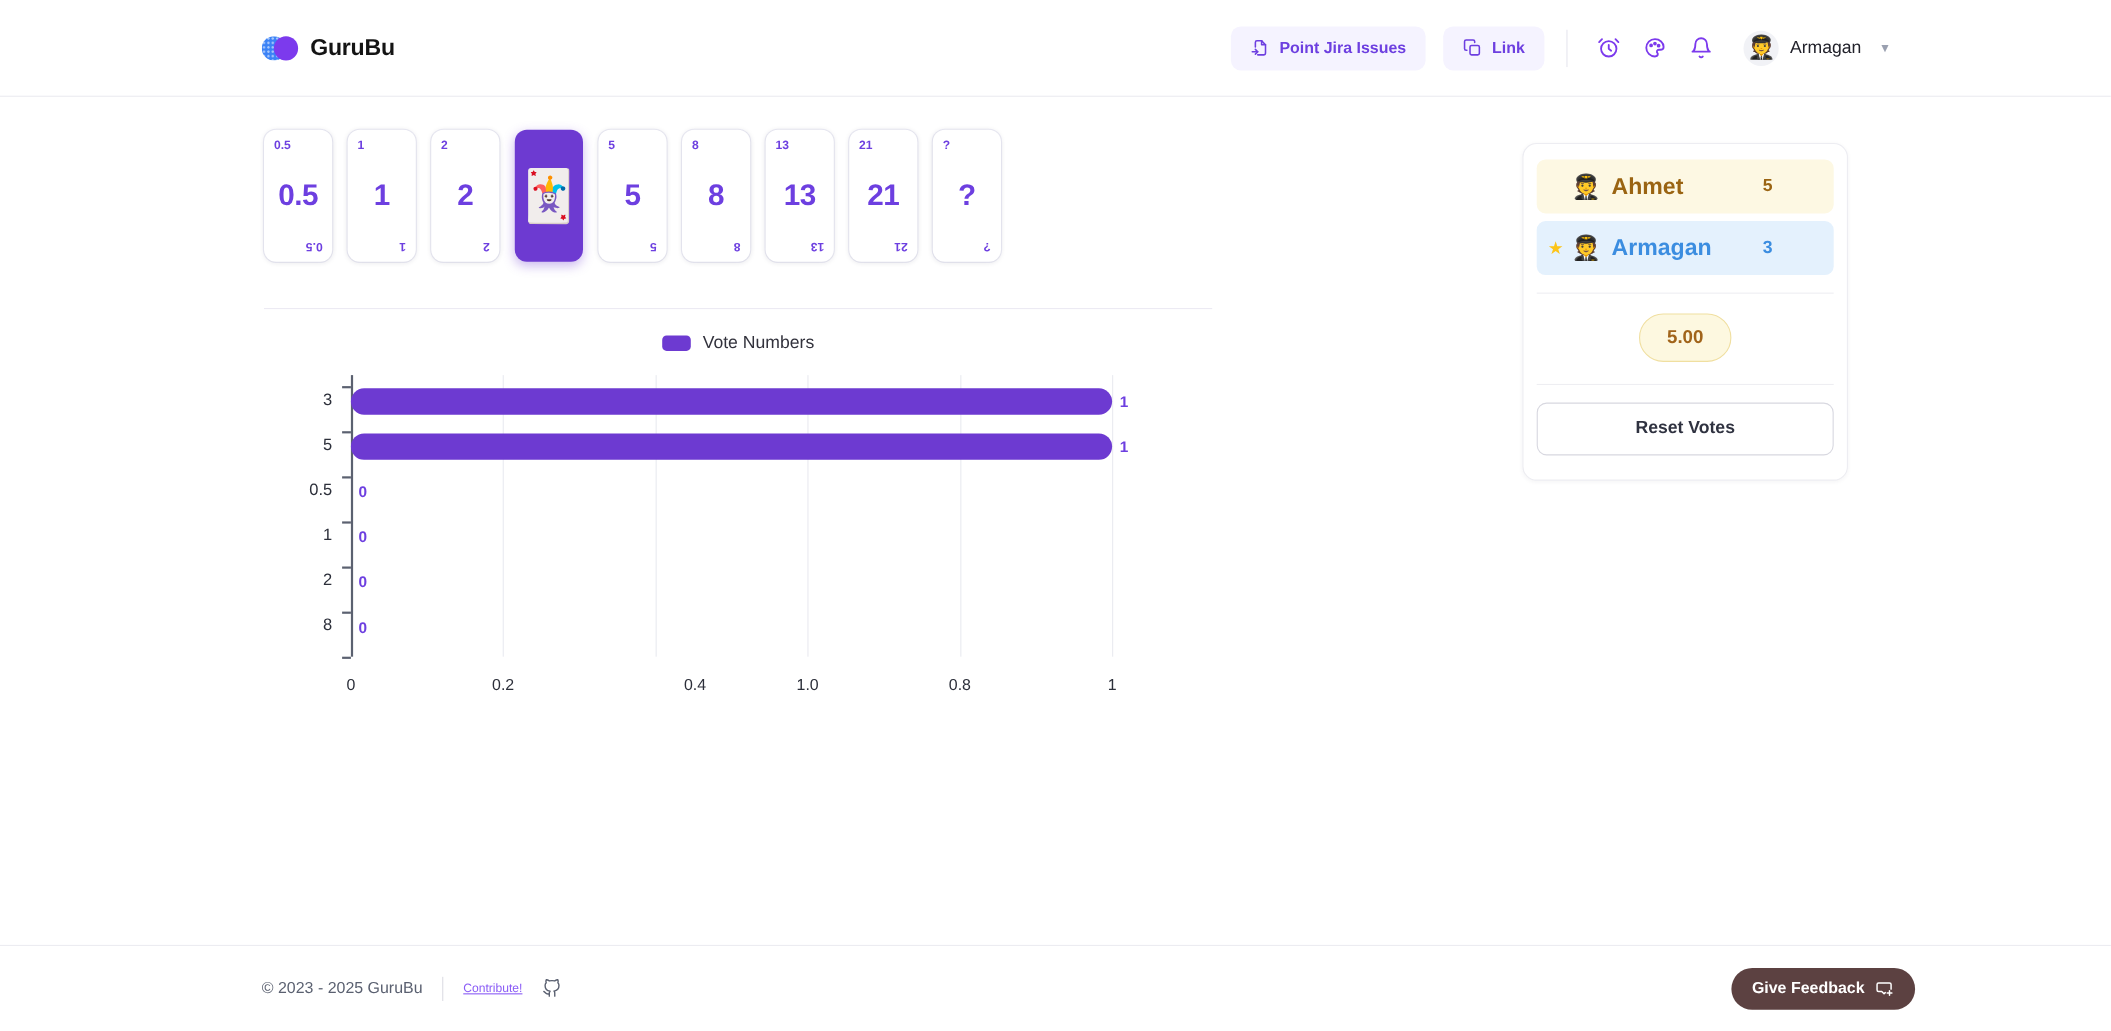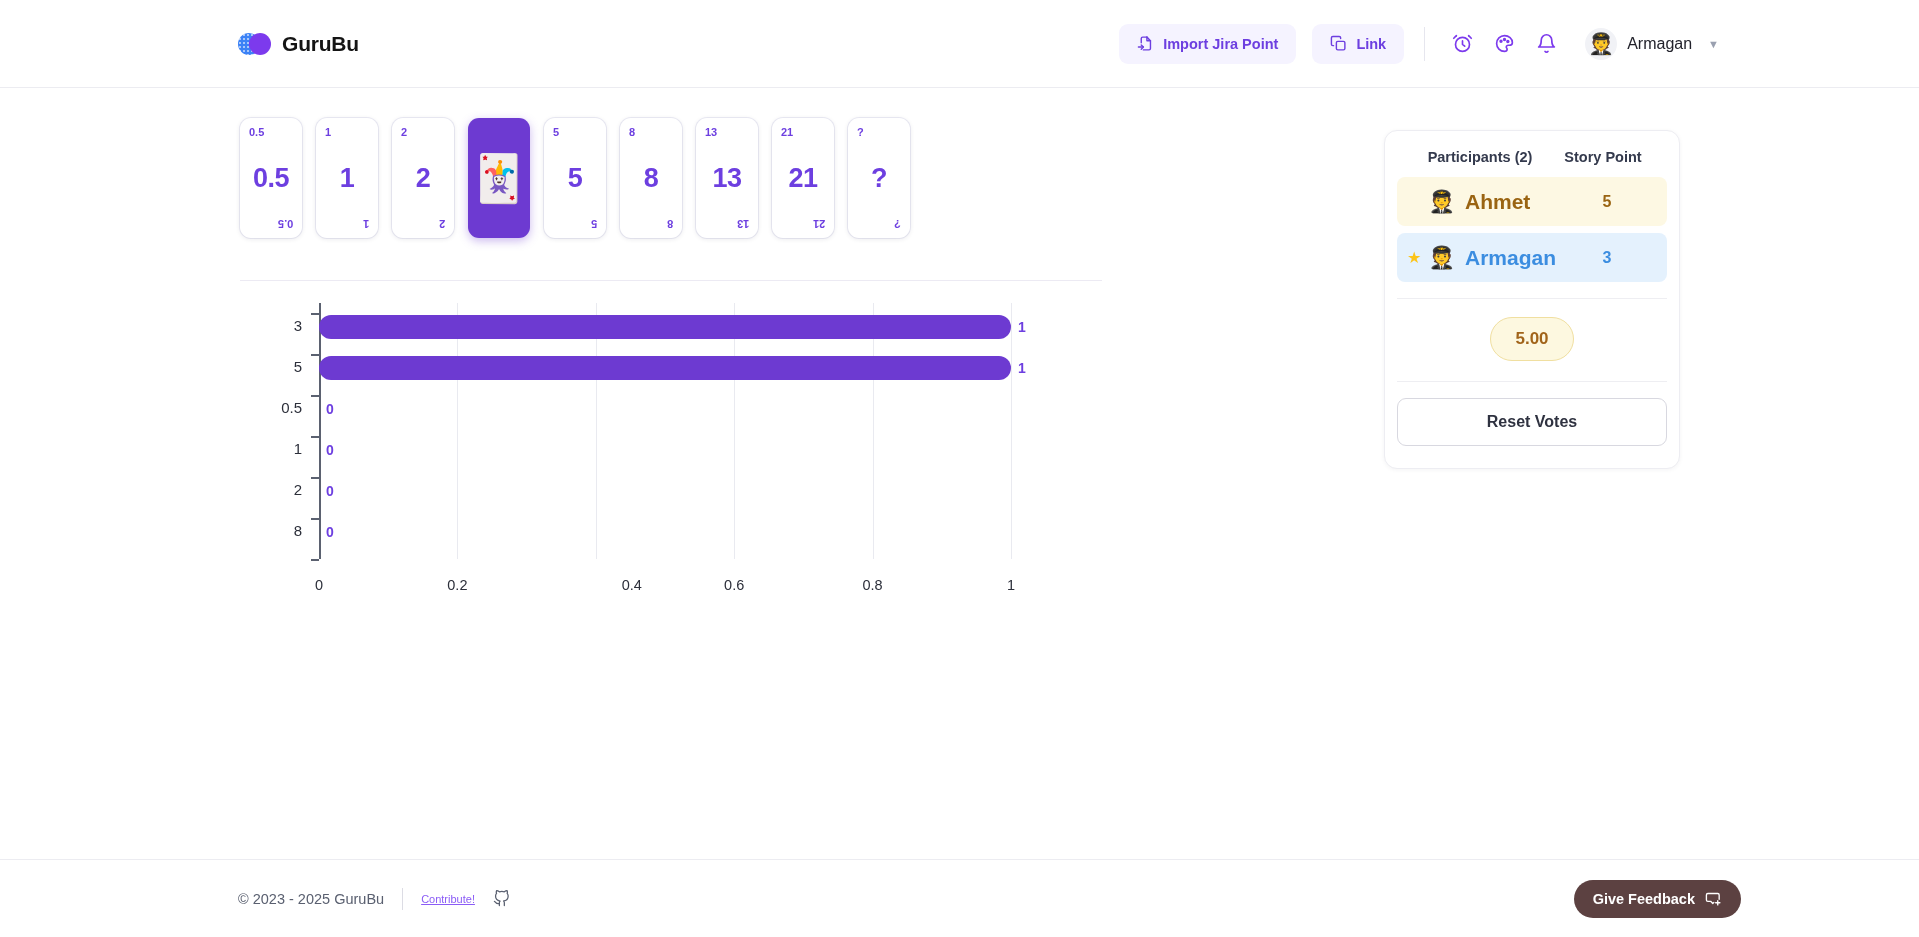--- a/index.html
+++ b/index.html
@@ -232,21 +232,21 @@
 
   <div class="header-right">
     <button class="hbtn">
       <svg width="17" height="17" viewBox="0 0 24 24" fill="none" stroke="currentColor" stroke-width="2" stroke-linecap="round" stroke-linejoin="round">
         <path d="M14 3H8a2 2 0 0 0-2 2v6"></path>
           <path d="M14 3l5 5v11a2 2 0 0 1-2 2H9"></path>
         <path d="M14 3v5h5"></path>
           <path d="M2 17h7"></path>
           <path d="M6 14l3 3-3 3"></path>
       </svg>
-      <span>Import Jira Point</span>
+      <span>Point Jira Issues</span>
     </button>
 
     <button class="hbtn">
       <svg width="17" height="17" viewBox="0 0 24 24" fill="none" stroke="currentColor" stroke-width="2" stroke-linecap="round" stroke-linejoin="round">
         <rect x="9" y="9" width="12" height="12" rx="2"></rect>
         <path d="M5 15H4a2 2 0 0 1-2-2V4a2 2 0 0 1 2-2h9a2 2 0 0 1 2 2v1"></path>
       </svg>
       <span>Link</span>
     </button>
 
@@ -327,30 +327,34 @@
     <div class="card">
       <span class="corner-tl">?</span>
       <span class="center">?</span>
       <span class="corner-br">?</span>
     </div>
   </div>
 
   <div class="hr"></div>
 
   <div class="chart-wrap">
+    <div class="legend">
+      <span class="legend-swatch"></span>
+      <span class="legend-label">Vote Numbers</span>
+    </div>
 
     <div class="plot" id="plot">
       <div class="yaxis-line"></div>
     <div class="xlabel" style="left: 79px;">0</div>
         <div class="grid-line" style="left: 217.4px;"></div>
         <div class="xlabel" style="left: 217.4px;">0.2</div>
         <div class="grid-line" style="left: 355.8px;"></div>
         <div class="xlabel" style="left: 355.8px; margin-left: 36px;">0.4</div>
         <div class="grid-line" style="left: 494.2px;"></div>
-        <div class="xlabel" style="left: 494.2px;">0.6</div>
+        <div class="xlabel" style="left: 494.2px;">1.0</div>
         <div class="grid-line" style="left: 632.6px;"></div>
         <div class="xlabel" style="left: 632.6px;">0.8</div>
         <div class="grid-line" style="left: 771px;"></div>
         <div class="xlabel" style="left: 771px;">1</div>
         <div class="ytick" style="top: 10px;"></div>
         <div class="ylabel" style="top: 14px; left: 0px;">3</div>
         <div class="bar" style="left: 79px; top: 12px; width: 692px;"></div>
         <div class="bar-value" style="left: 778px; top: 16px;">1</div>
         <div class="ytick" style="top: 51px;"></div>
         <div class="ylabel" style="top: 55px; left: 0px;">5</div>
@@ -367,24 +371,20 @@
         <div class="bar-value" style="left: 86px; top: 180px;">0</div>
         <div class="ytick" style="top: 215px;"></div>
         <div class="ylabel" style="top: 219px; left: 0px;">8</div>
         <div class="bar-value" style="left: 86px; top: 221px;">0</div>
         <div class="ytick" style="top: 256px;"></div>
       </div>
   </div>
 </div>
 
 <div class="panel">
-  <div class="panel-head">
-    <span class="h1">Participants (2)</span>
-    <span class="h2">Story Point</span>
-  </div>
 
   <div class="prow voted">
     <span class="star"></span>
     <span class="pav">🧑‍✈️</span>
     <span class="pname">Ahmet</span>
     <span class="ppoint">5</span>
   </div>
 
   <div class="prow self">
     <span class="star">★</span>

